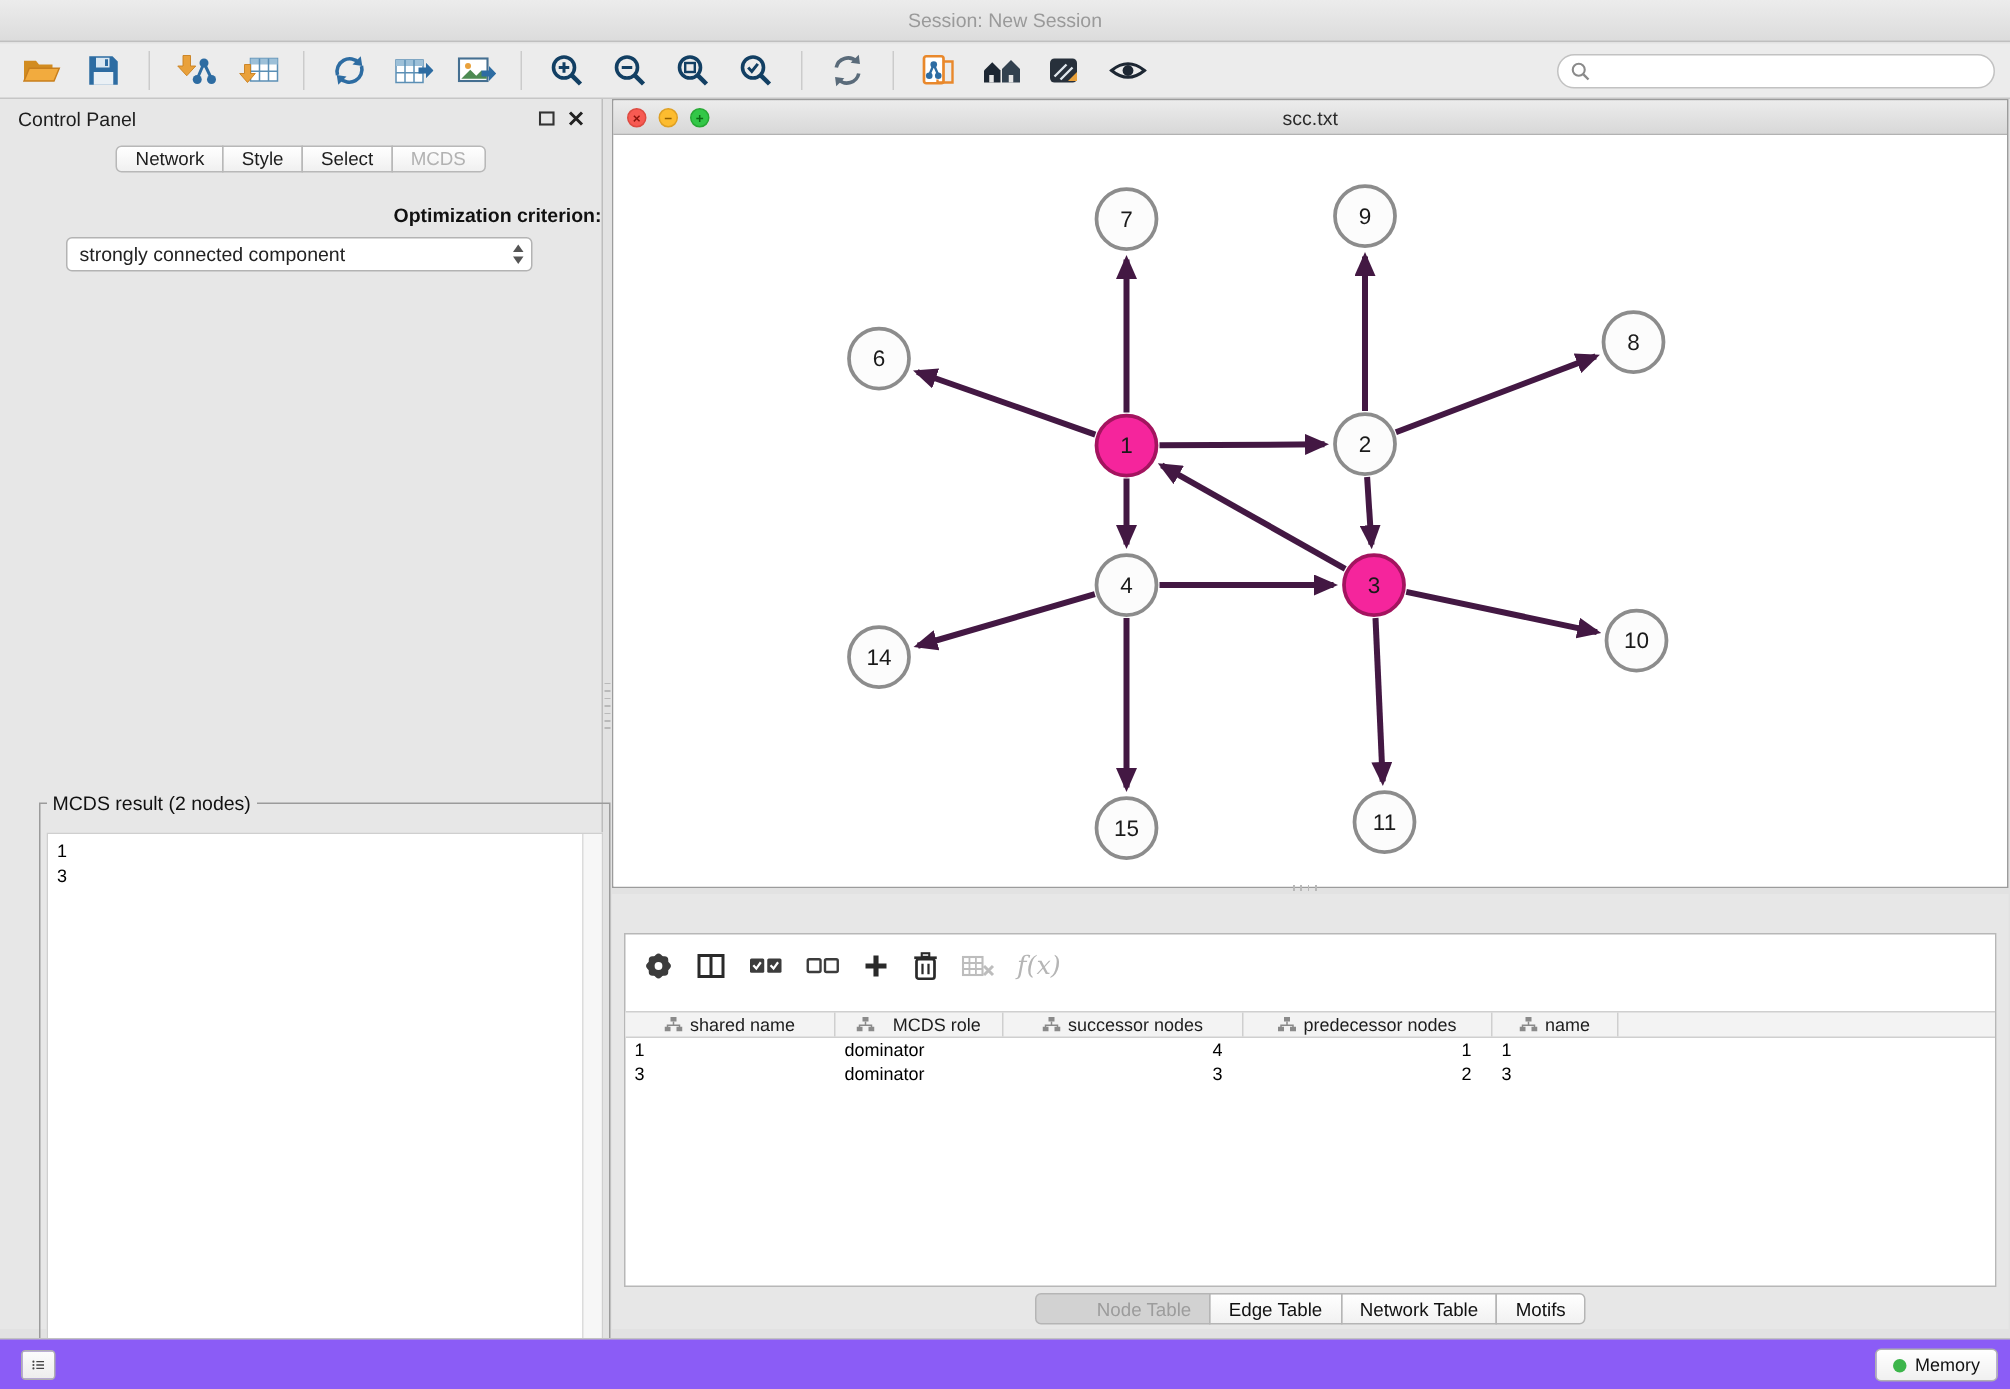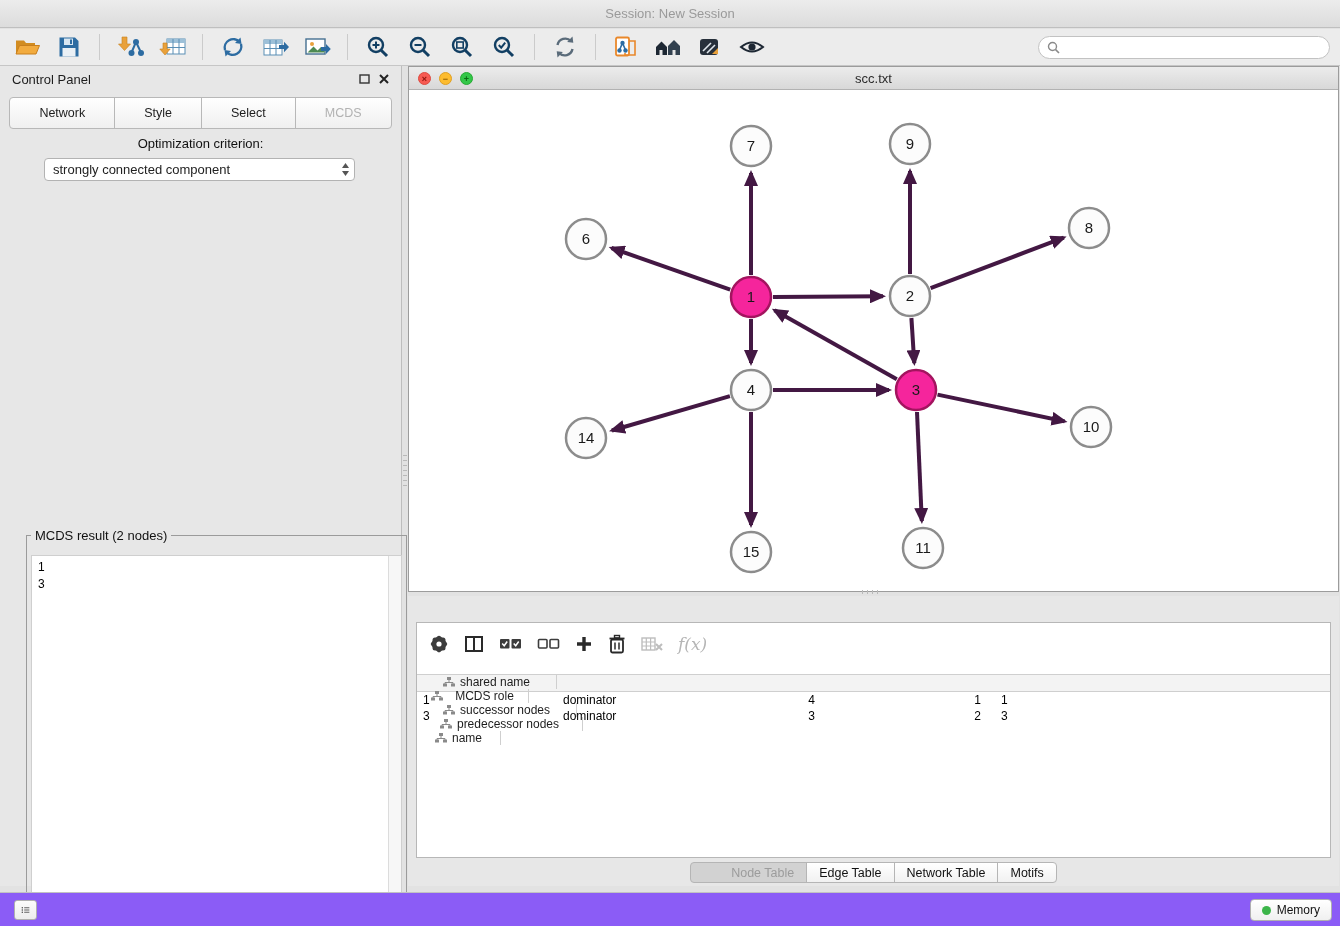--- a/index.html
+++ b/index.html
@@ -39,27 +39,27 @@
   .panel-controls { margin-left:auto; display:flex; align-items:center; gap:9px; }
   .panel-controls button { background:none; border:none; padding:0; display:flex; }
 
   
   .control-panel {
     position:absolute; left:0; top:66px; width:402px; height:820px;
     background:#e7e7e7; border-right:1px solid #bdbdbd;
   }
   .cp-tabs { position:absolute; top:31px; left:0; right:0; display:flex; justify-content:center; }
   .cp-tab {
-    font-size:12.5px; height:32px; padding:0 29px; color:#1d1d1d;
+    font-size:12.5px; height:18px; padding:0 12px; color:#1d1d1d;
     background:linear-gradient(#ffffff,#f0f0f0); border:1px solid #b8b8b8; margin-left:-1px;
   }
   .cp-tab:first-child { border-radius:4px 0 0 4px; margin-left:0; }
   .cp-tab:last-child { border-radius:0 4px 4px 0; }
   .cp-tab.selected { color:#b2b2b2; }
-  .cp-label { position:absolute; top:70px; left:0; right:0; text-align:center; font-size:13px; color:#111; }
+  .cp-label { position:absolute; top:70px; left:0; right:0; text-align:right; font-size:13px; color:#111;font-weight:bold; }
   .cp-select {
     position:absolute; top:92px; left:44px; width:311px; height:23px;
     background:#fff; border:1px solid #b3b3b3; border-radius:4px;
     display:flex; align-items:center; padding:0 4px 0 8px; font-size:13px;
   }
   .cp-select .val { flex:1; overflow:hidden; white-space:nowrap; }
   .cp-buttons { position:absolute; top:126px; left:0; right:0; display:flex; justify-content:center; gap:15px; }
   .mac-btn {
     height:22px; padding:0 14px; font-size:13px; color:#111;
     background:linear-gradient(#ffffff,#f2f2f2); border:1px solid #b0b0b0; border-radius:4px;
@@ -101,21 +101,21 @@
   .grip-h { position:absolute; left:862px; top:590px; width:20px; height:4px;
             background:repeating-linear-gradient(90deg,#b9b9b9 0 1px, transparent 1px 5px); }
 
   
   .table-panel { position:absolute; left:408px; top:596px; width:931px; height:290px; background:#e7e7e7; }
   .table-box { position:absolute; left:8px; right:8px; top:26px; bottom:28px; background:#fff; border:1px solid #b7b7b7; }
   .tbl-toolbar { height:42px; display:flex; align-items:center; padding:0 12px; gap:15px;text-align:center; }
   .tbl-toolbar .tico { background:none; border:none; padding:0; display:flex; align-items:center; }
   .fx { font-family:"DejaVu Serif", serif; font-style:italic; font-size:17px; color:#b5b5b5; }
   .tbl-header { display:flex; margin-top:9px; height:18px; background:#f3f3f3;
-                border-top:1px solid #cfcfcf; border-bottom:1px solid #cfcfcf;flex-direction:column; }
+                border-top:1px solid #cfcfcf; border-bottom:1px solid #cfcfcf; }
   .th { display:flex; align-items:center; justify-content:center; gap:5px; font-size:12px; color:#1d1d1d;
         border-right:1px solid #cfcfcf; height:100%; }
   .tbl-row { display:flex; height:16px; font-size:12px; color:#000; align-items:center; }
   .td { padding:0 14px 0 6px; overflow:hidden; white-space:nowrap; }
   .td.right { text-align:right; }
   .tbl-tabs { position:absolute; left:0; right:0; bottom:3px; display:flex; justify-content:center; }
   .tbl-tab {
     font-size:12.5px; height:21px; padding:0 12px; color:#111;
     background:linear-gradient(#ffffff,#f1f1f1); border:1px solid #b5b5b5; margin-left:-1px;
   }

